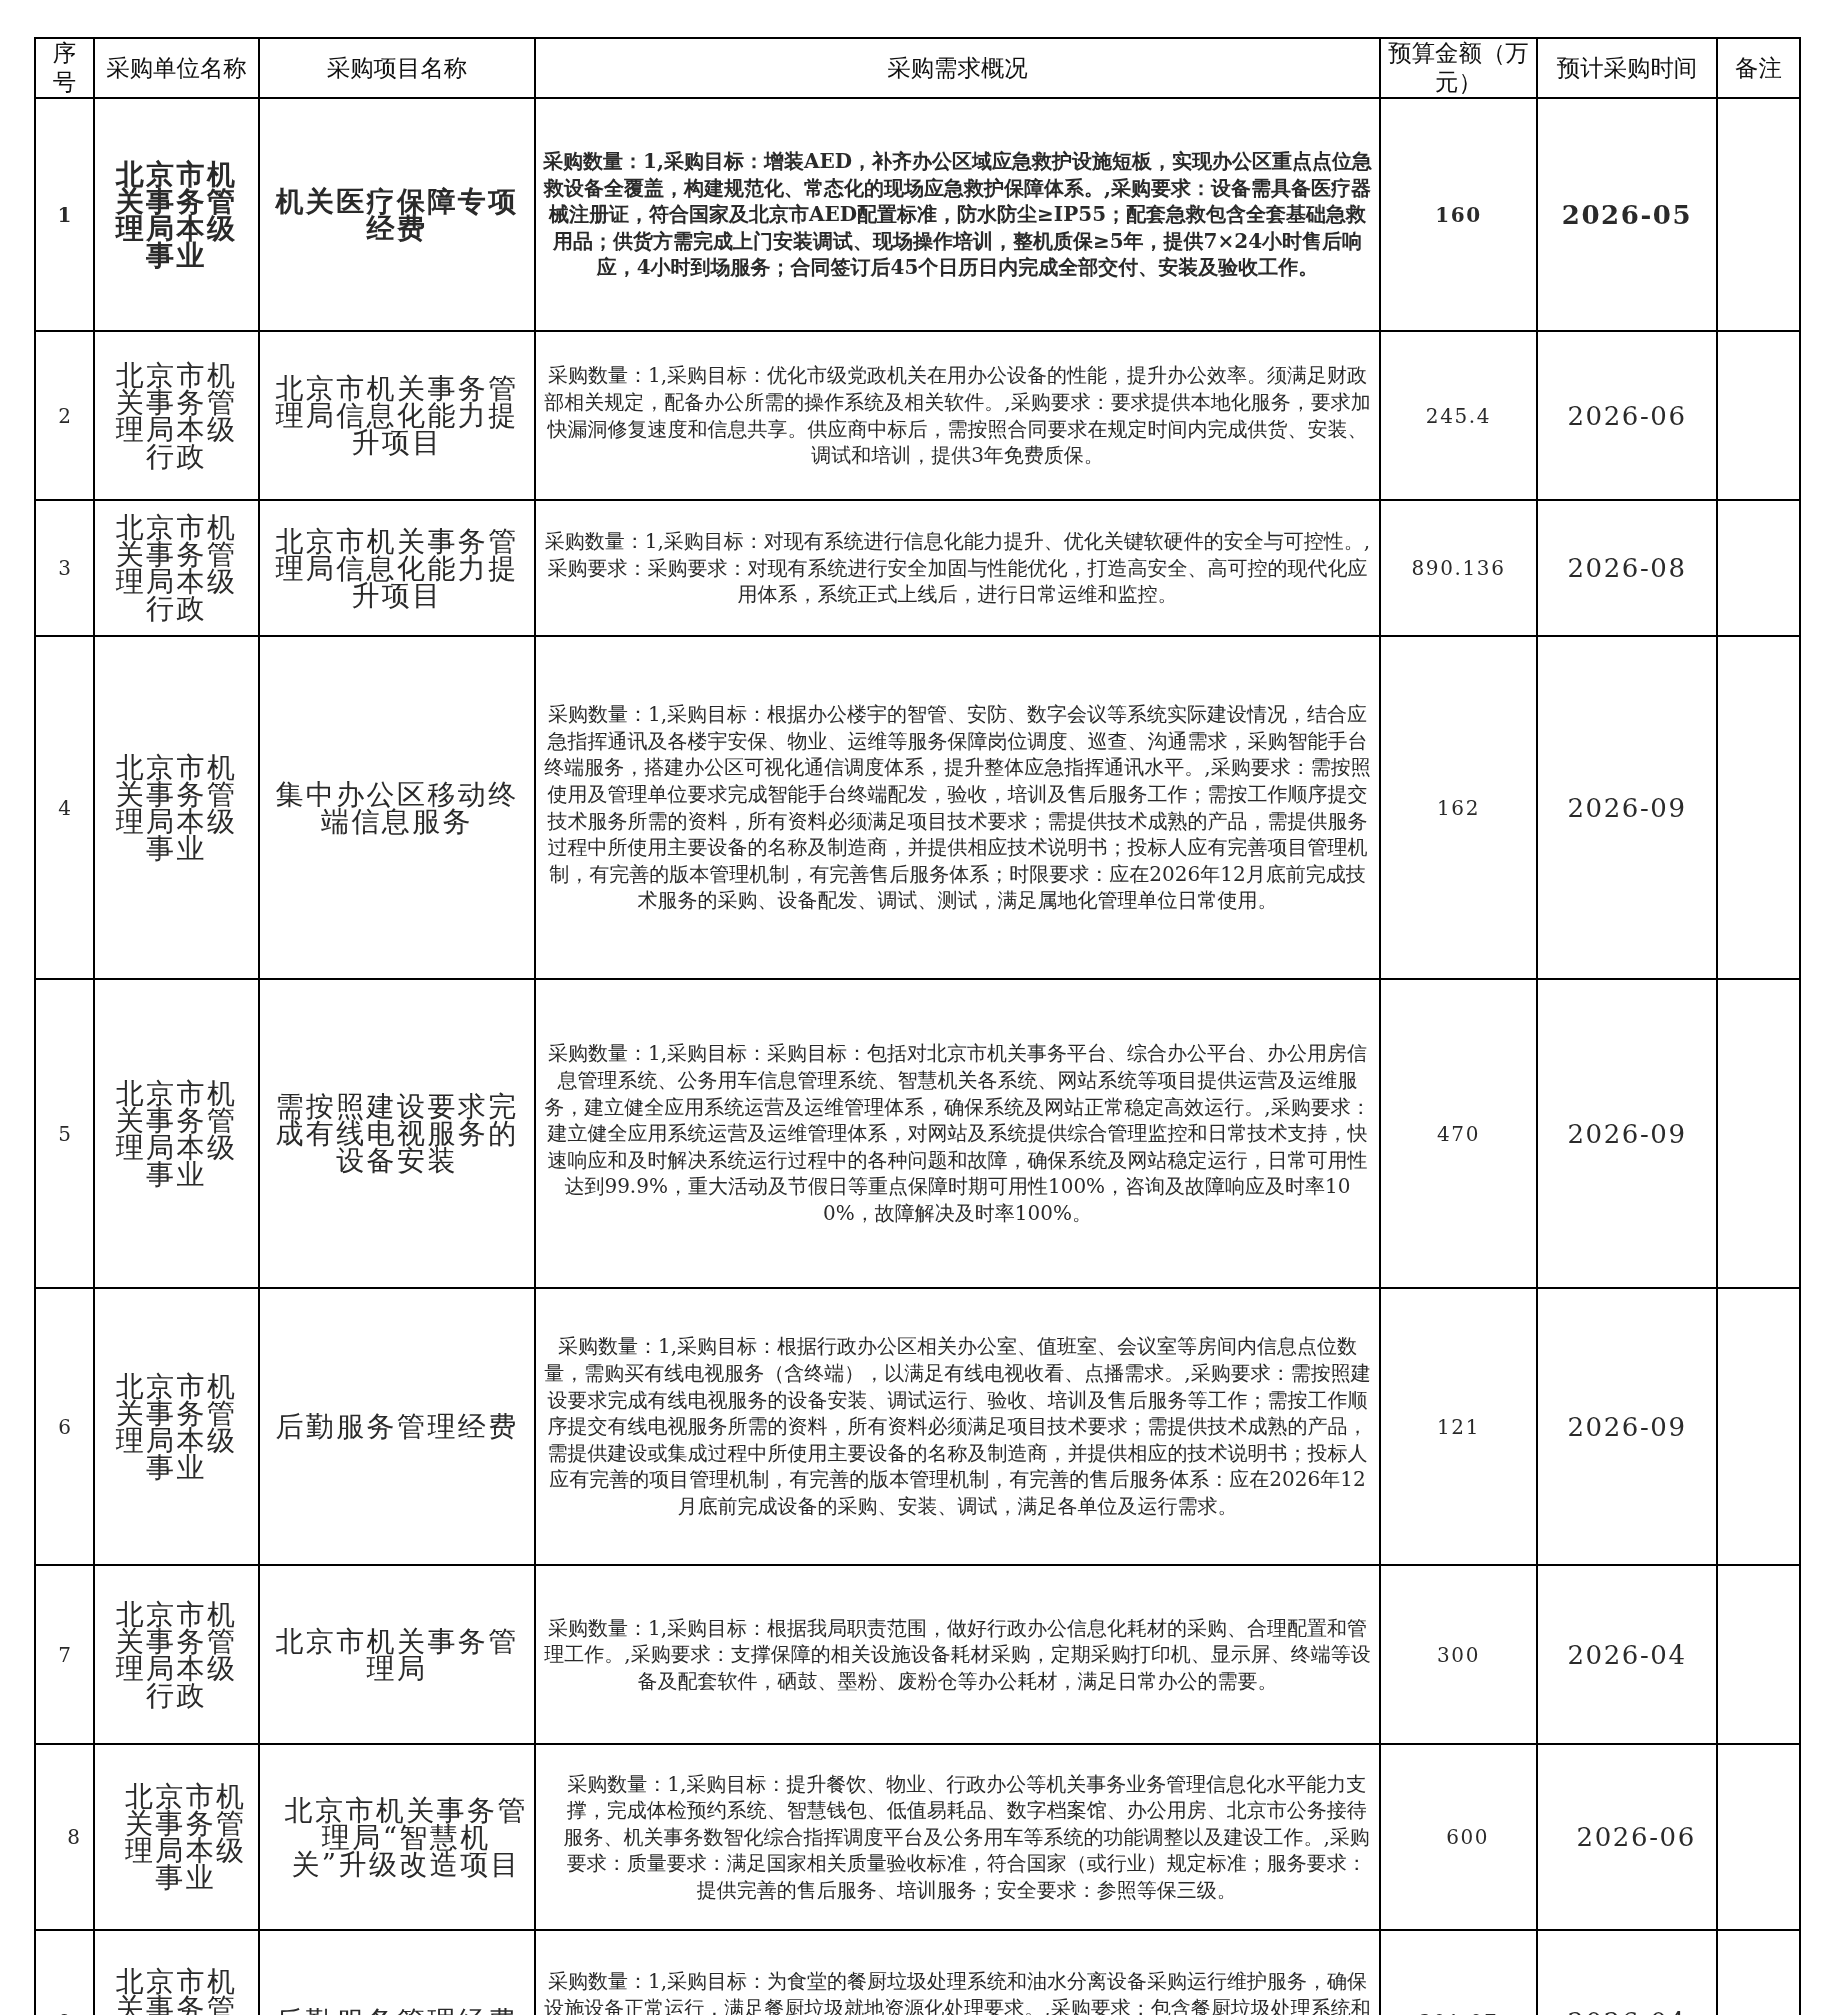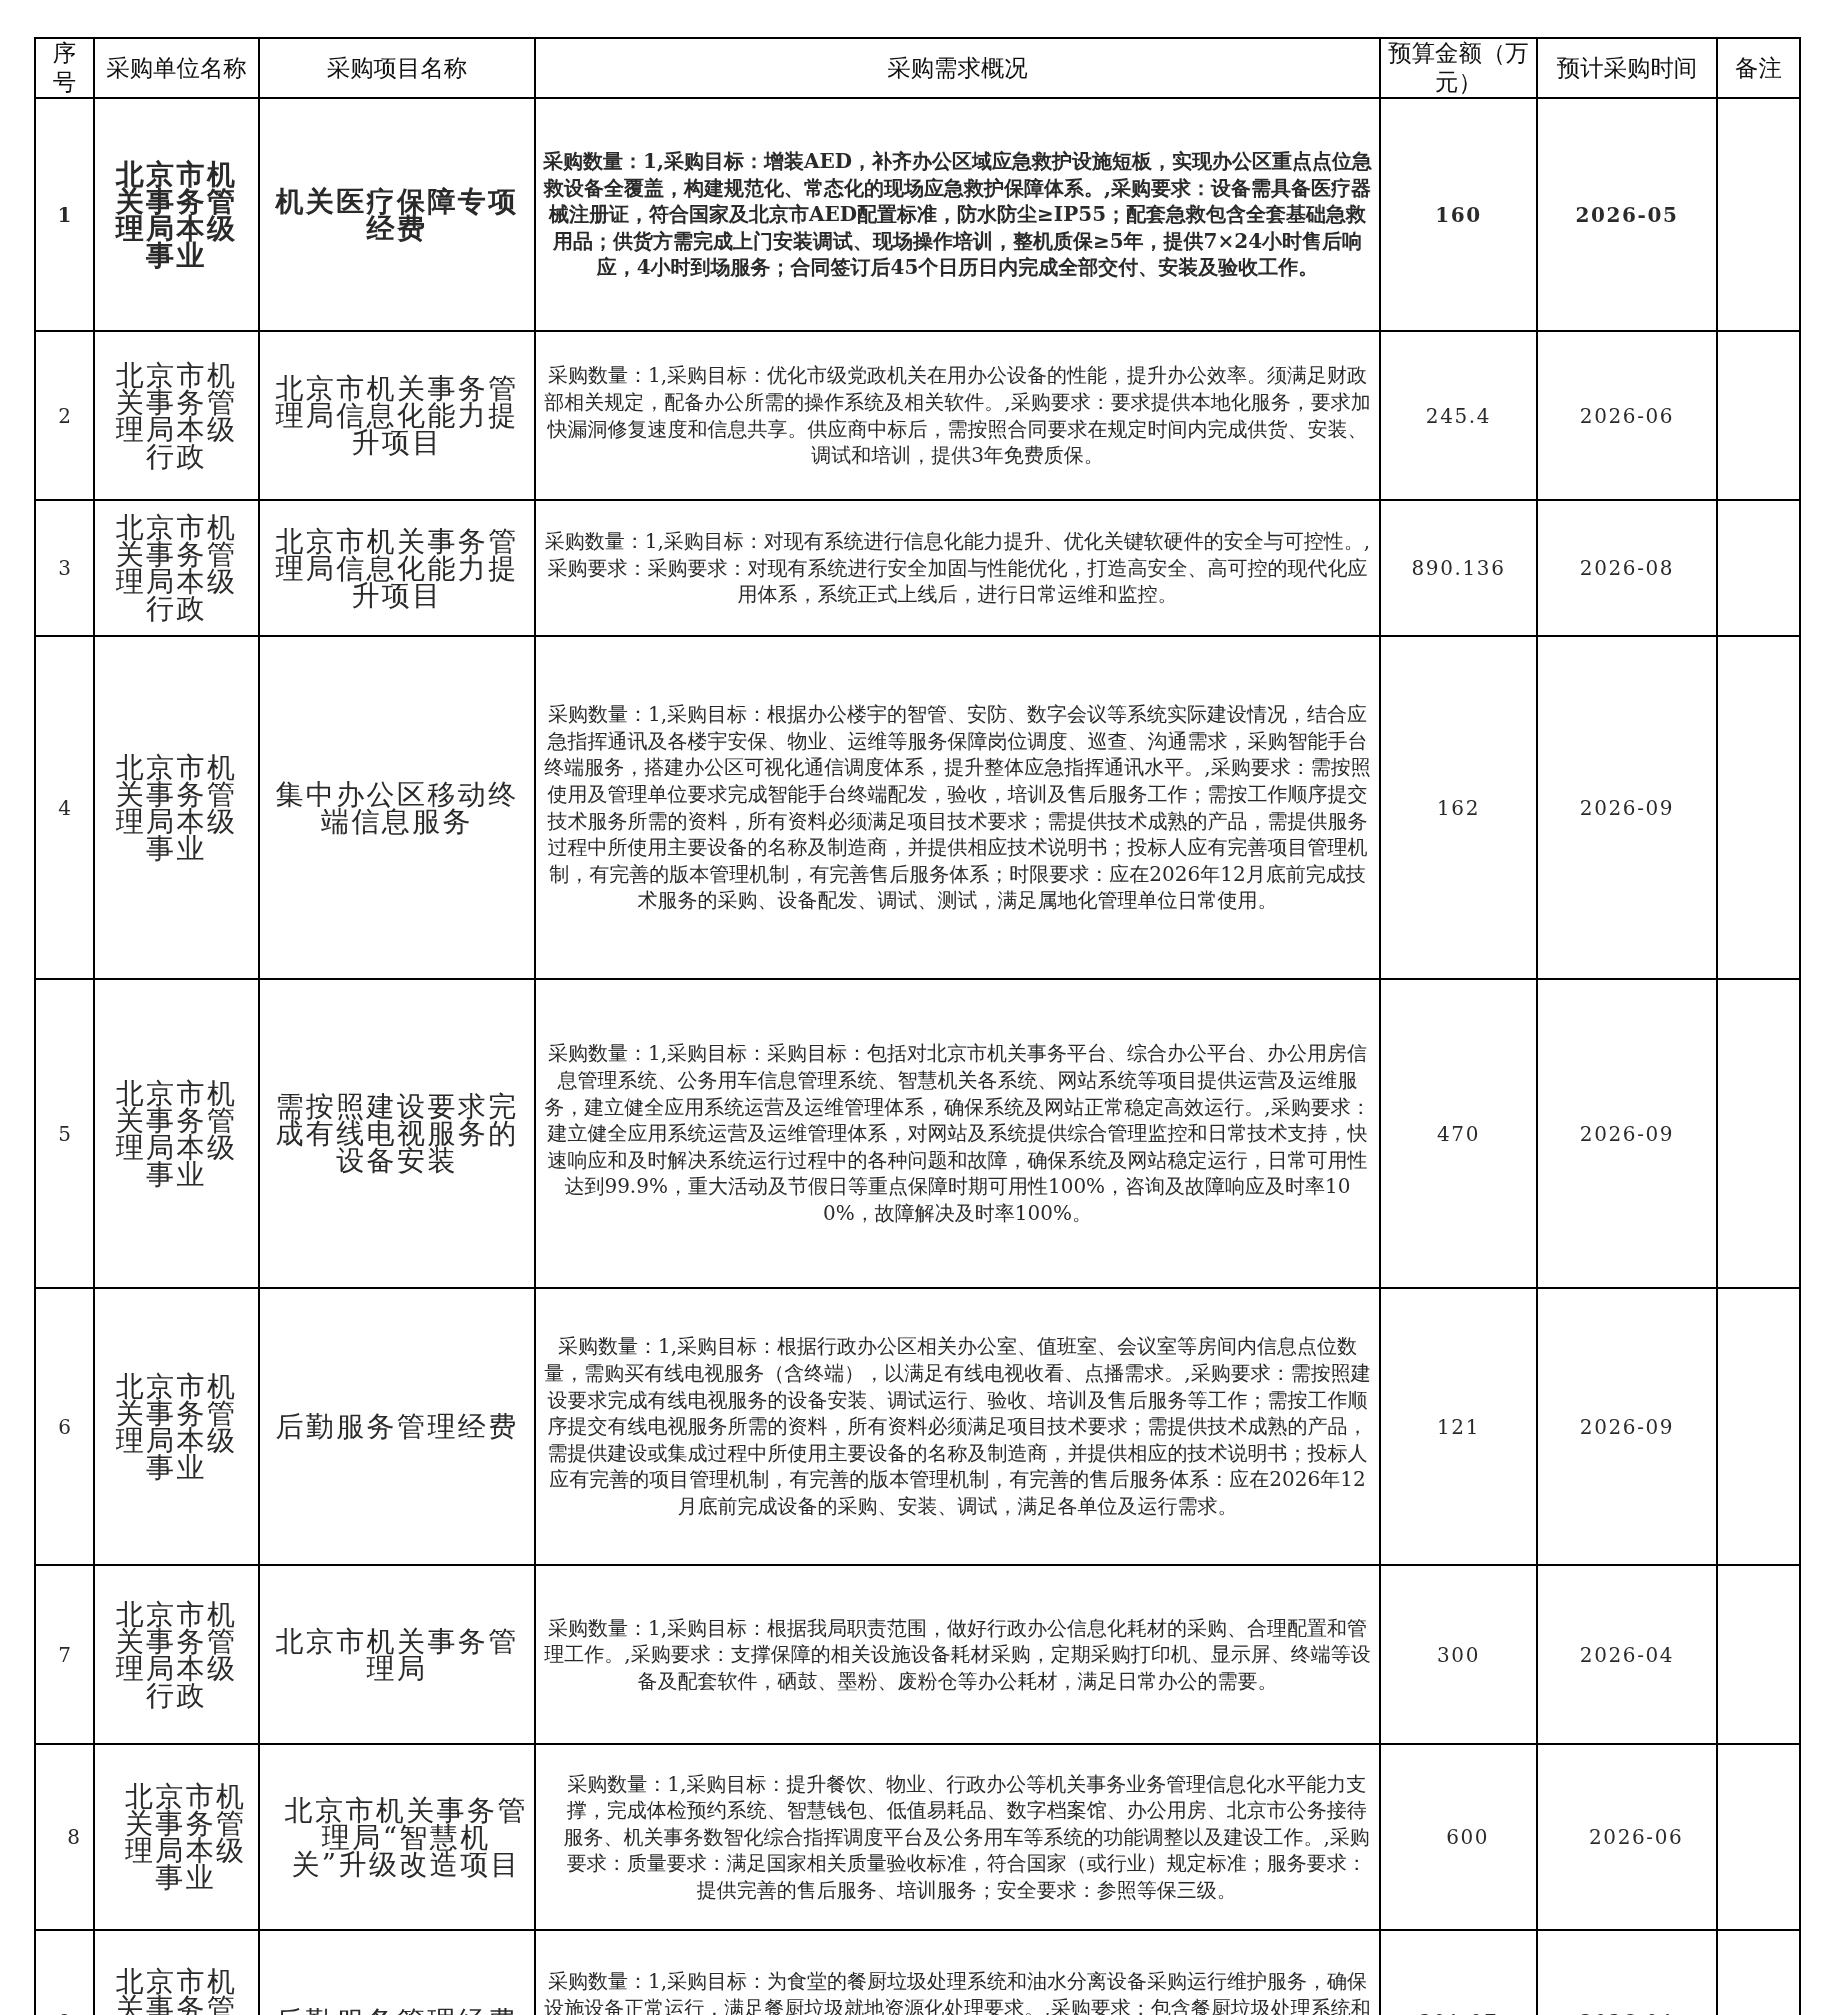--- a/index.html
+++ b/index.html
@@ -7,21 +7,21 @@
          font-family: "DejaVu Serif", "Liberation Serif", serif; color: #2a2a2a; }
   table.proc { position: absolute; left: 34px; top: 37px; width: 1766px;
                border-collapse: collapse; table-layout: fixed; }
   table.proc td, table.proc th { border: 2.4px solid #000; padding: 0 5.6px; text-align: center;
                vertical-align: middle; word-break: break-all; }
   table.proc th { font-weight: normal; font-size: 23.4px; line-height: 29px; color: #111; height: 58px; }
   .c-no { font-size: 20px; }
   .c-unit, .c-proj { font-size: 28px; line-height: 27px; letter-spacing: 2.4px; }
   .c-desc { font-size: 20px; line-height: 26.6px; text-align: justify; text-align-last: center; padding: 0 7.3px; }
   .c-num { font-size: 20px; letter-spacing: 1.6px; border-radius: 29px; }
-  .c-date { font-size: 20px; letter-spacing: 1.6px; }
+  .c-date { font-size: 26px; letter-spacing: 1.6px; }
   col.w1 { width: 59px; } col.w2 { width: 165px; } col.w3 { width: 276px; }
   col.w4 { width: 845px; } col.w5 { width: 157px; } col.w6 { width: 180px; } col.w7 { width: 83px; }
   tr.h1 td { height: 231px; font-weight: bold; } tr.h2 td { height: 167px; } tr.h3 td { height: 134px; }
   tr.h4 td { height: 341px; } tr.h5 td { height: 307px; } tr.h6 td { height: 275px; }
   tr.h7 td { height: 177px; } tr.h8 td { height: 184px; padding-left: 24px; } tr.h9 td { height: 181px; }
 </style>
 </head>
 <body>
 
 <table class="proc">

